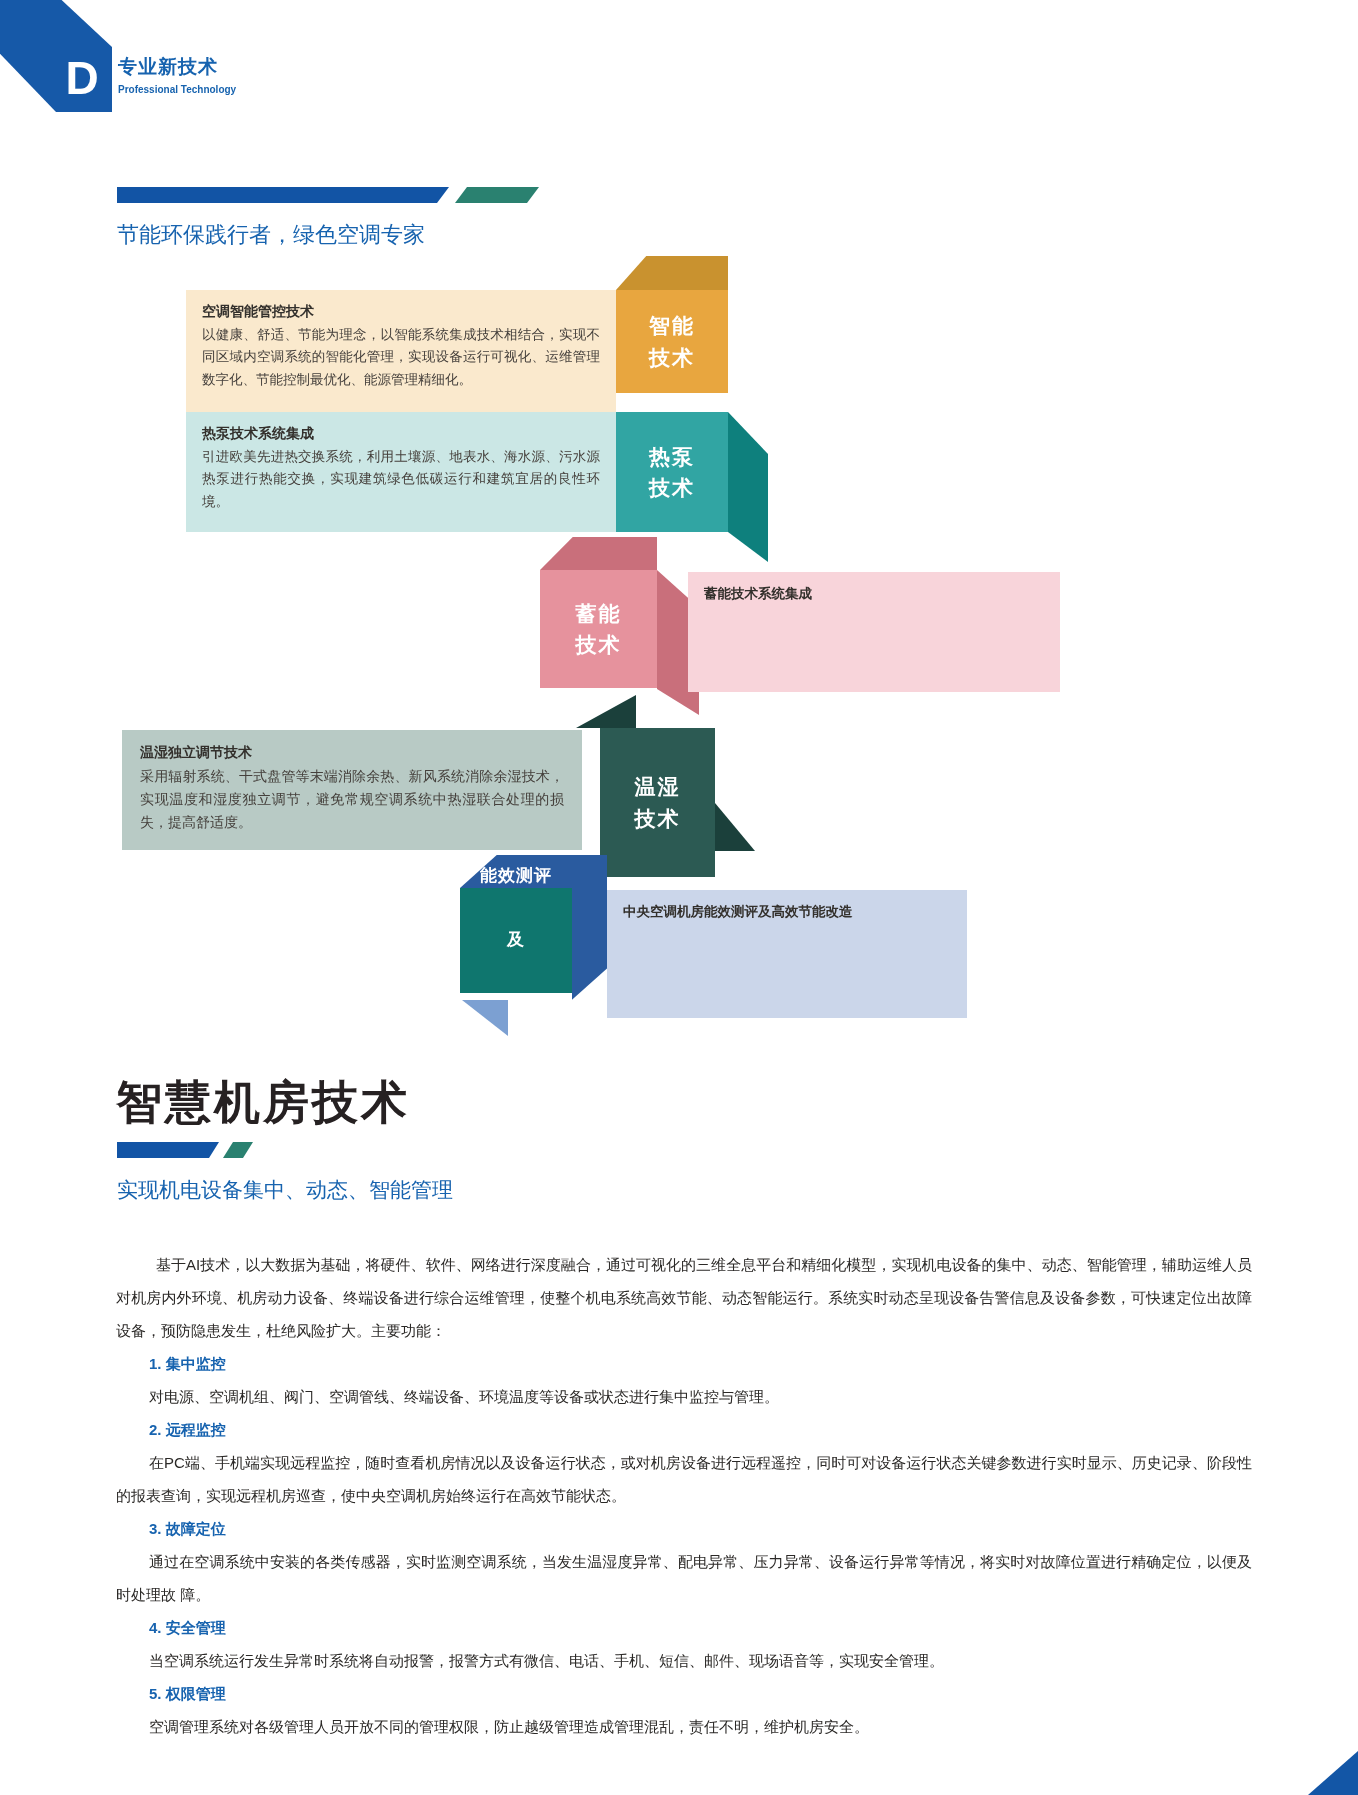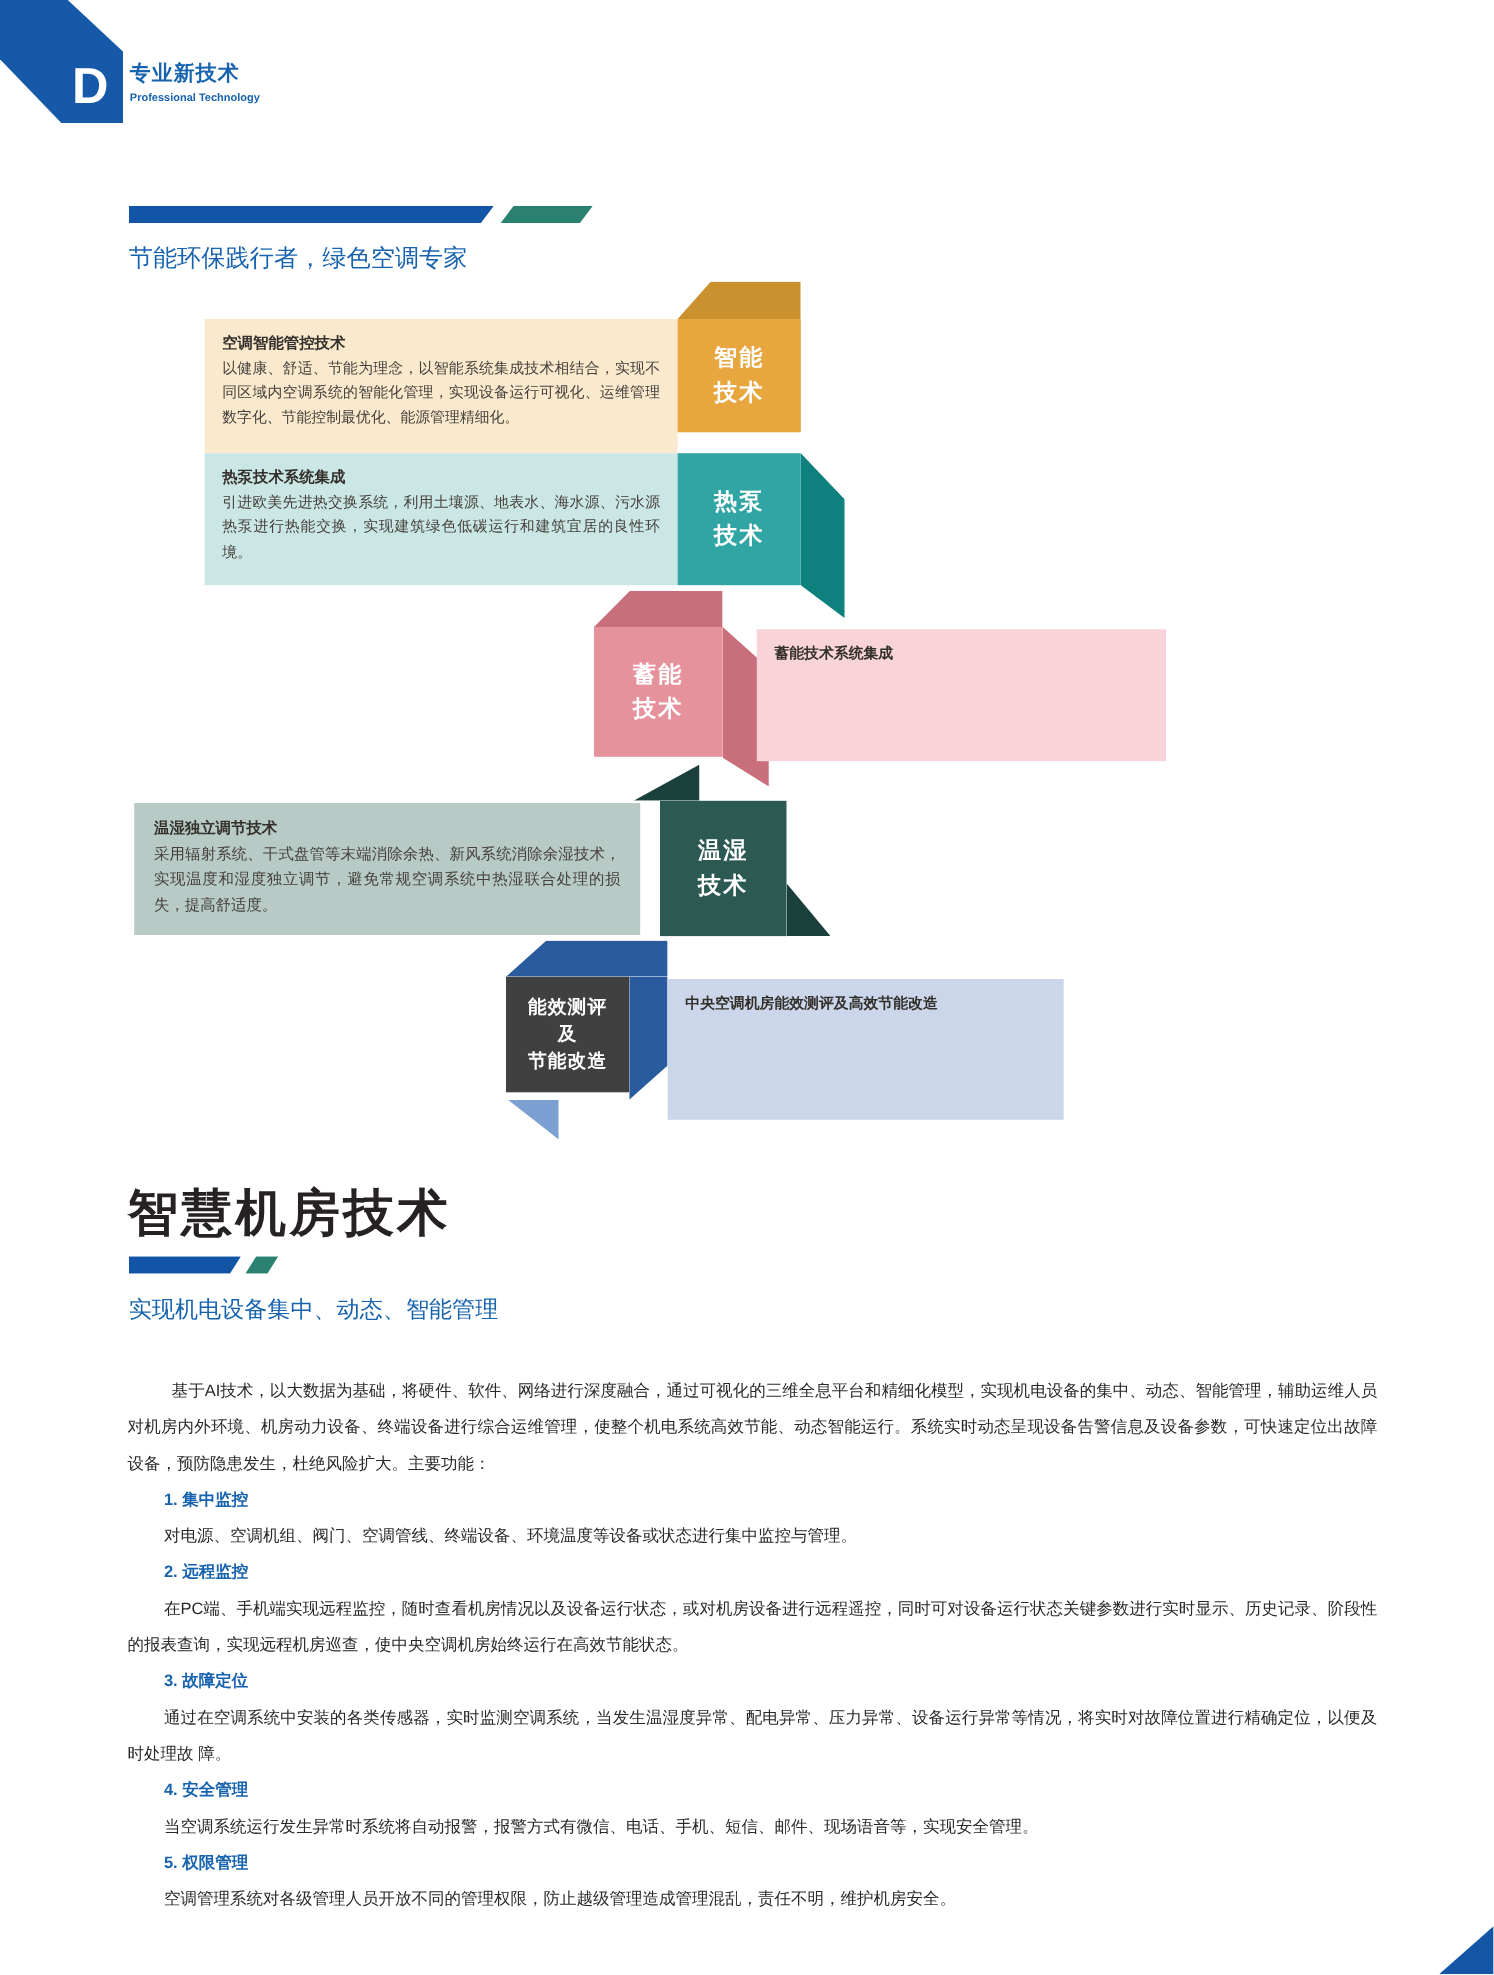--- a/index.html
+++ b/index.html
@@ -44,27 +44,27 @@
   .b2-box {left:186px;top:412px;width:430px;height:120px;}
 
   .c3-top {left:540px;top:537px;width:117px;height:33px;background:#C96F7B;clip-path:polygon(0 100%,28% 0,100% 0,100% 100%);}
   .c3     {left:540px;top:570px;width:117px;height:118px;background:#E6929D;}
   .c3-side{left:657px;top:570px;width:42px;height:145px;background:#C96F7B;clip-path:polygon(0 0,100% 26%,100% 100%,0 82%);}
   .b3-box {left:688px;top:572px;width:372px;height:120px;}
   .b3-box .bb{font-size:11.8px;line-height:1.75;}
   .b3-box .bt{font-size:13.5px;}
 
   .c4-roof{left:576px;top:695px;width:60px;height:33px;background:#1B403B;clip-path:polygon(100% 0,100% 100%,0 100%);}
-  .c4     {left:600px;top:728px;width:115px;height:123px;background:#2C5A53;}
+  .c4     {left:600px;top:728px;width:115px;height:149px;background:#2C5A53;}
   .c4-flap{left:715px;top:803px;width:40px;height:48px;background:#1B403B;clip-path:polygon(0 0,100% 100%,0 100%);}
   .b4-box {left:122px;top:730px;width:460px;height:120px;padding:14px 18px;}
   .b4-box .bb{font-size:14px;}
 
   .c5-top {left:460px;top:855px;width:147px;height:33px;background:#2A5B9F;clip-path:polygon(0 100%,25% 0,100% 0,100% 100%);}
-  .c5     {left:460px;top:888px;width:112px;height:105px;background:#404040;}
+  .c5     {left:460px;top:888px;width:112px;height:105px;background:#0f766e;gap:40px;}
   .c5-side{left:572px;top:888px;width:35px;height:130px;background:#2A5B9F;clip-path:polygon(0 0,100% 0,100% 62%,0 86%);}
   .c5-flap{left:462px;top:1000px;width:46px;height:36px;background:#7CA0D2;clip-path:polygon(0 0,100% 0,100% 100%);}
   .b5-box {left:607px;top:890px;width:360px;height:128px;}
   .b5-box .bb{font-size:12.3px;line-height:1.72;}
   .b5-box .bt{font-size:13.5px;}
 
   
   .h2{left:116px;top:1072px;color:#262122;font-size:46px;font-weight:900;letter-spacing:3px;}
   .bar2-blue{left:117px;top:1142px;width:102px;background:#1254A5;clip-path:polygon(0 0,100% 0,calc(100% - 10px) 100%,0 100%);}
   .bar2-teal{left:223px;top:1142px;width:30px;background:#2A8170;clip-path:polygon(10px 0,100% 0,calc(100% - 10px) 100%,0 100%);}

